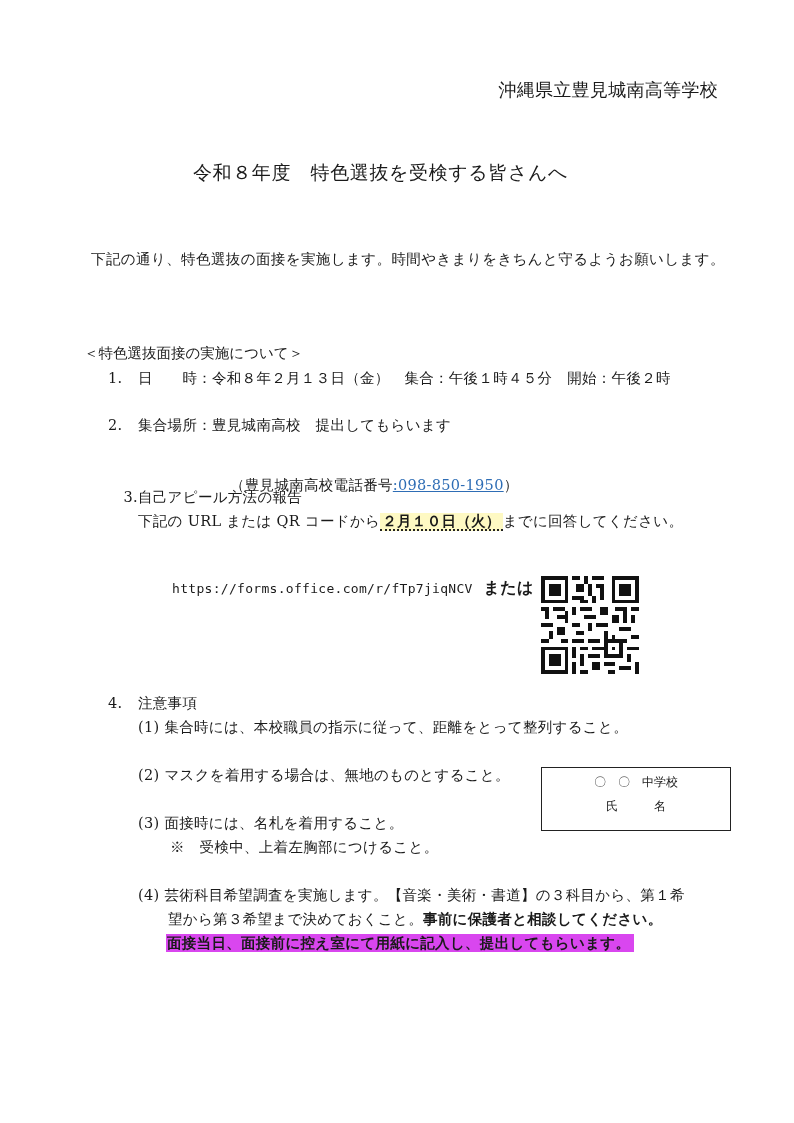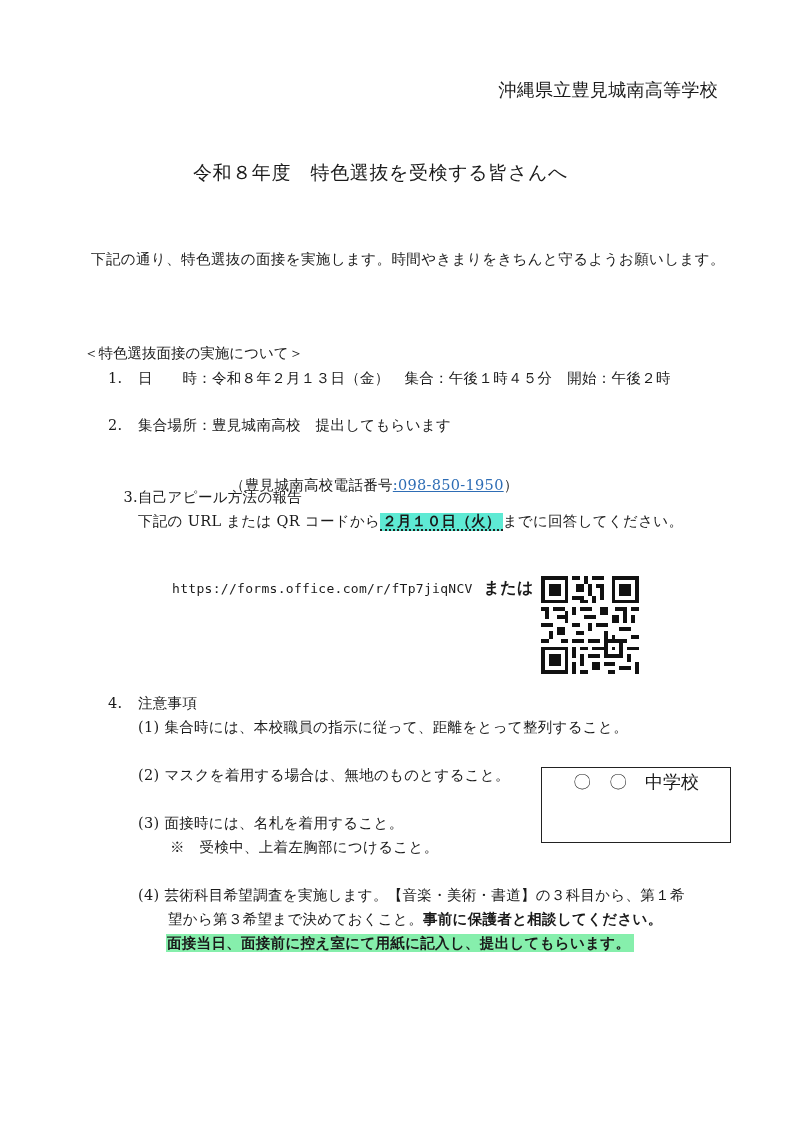--- a/index.html
+++ b/index.html
@@ -11,32 +11,32 @@
     .abs { position: absolute; white-space: nowrap; }
     .school-name { right: 76px; top: 78px; font-size: 18px; letter-spacing: 0.3px; }
     .page-title { left: 193px; top: 160px; font-size: 19px; letter-spacing: 0.6px; }
     .intro { left: 76px; top: 246px; width: 650px; line-height: 27px; white-space: normal; text-indent: 15px; letter-spacing: 0.4px; font-size: 14.5px; }
     .section-heading { left: 84px; top: 344px; }
     .row { position: absolute; white-space: nowrap; letter-spacing: 0.3px; }
     .num { display: inline-block; width: 30px; }
     .link { color: #2e6db5; text-decoration: underline; }
     .deadline {
       font-family: "DejaVu Sans", "Liberation Sans", sans-serif; font-weight: bold;
-      background: #5eead4; border-bottom: 2px dotted #222; padding: 0 2px;
+      background: #fef9c3; border-bottom: 2px dotted #222; padding: 0 2px;
     }
     .url-text { font-family: "DejaVu Sans Mono", "Liberation Mono", monospace; font-size: 13px; }
     .or-text { font-family: "DejaVu Sans", "Liberation Sans", sans-serif; font-weight: bold; font-size: 16px; }
     .qr { position: absolute; left: 541px; top: 576px; width: 98px; height: 98px; }
     .nametag {
-      position: absolute; left: 541px; top: 767px; width: 190px; height: 76px;
+      position: absolute; left: 541px; top: 767px; width: 190px; height: 64px;
       border: 1.5px solid #222; box-sizing: border-box;
-      text-align: center; font-size: 18px; line-height: 24px; padding-top: 2px;
+      text-align: center; font-size: 12px; line-height: 24px; padding-top: 2px;
     }
     .bold-sans { font-family: "DejaVu Sans", "Liberation Sans", sans-serif; font-weight: bold; }
-    .highlight-line { background: #86efac; padding: 1px 4px 1px 1px; }
+    .highlight-line { background: #d946ef; padding: 1px 4px 1px 1px; }
   </style>
 </head>
 <body>
 
 <div class="abs school-name">沖縄県立豊見城南高等学校</div>
 <div class="abs page-title">令和８年度　特色選抜を受検する皆さんへ</div>
 <div class="abs intro">下記の通り、特色選抜の面接を実施します。時間やきまりをきちんと守るようお願いします。</div>
 <div class="abs section-heading">＜特色選抜面接の実施について＞</div>
 
 <div class="row" style="left:108px; top:369px;">
@@ -140,20 +140,21 @@
 <div class="row" style="left:138px; top:766px;">
   <span>(2)</span>&nbsp;<span>マスクを着用する場合は、無地のものとすること。</span>
 </div>
 <div class="row" style="left:138px; top:814px;">
   <span>(3)</span>&nbsp;<span>面接時には、名札を着用すること。</span>
 </div>
 <div class="row" style="left:170px; top:838px;">※　受検中、上着左胸部につけること。</div>
 
 <div class="nametag">
   <div>〇　〇　中学校</div>
+  <div>氏　　　名</div>
 </div>
 
 <div class="row" style="left:138px; top:886px;">
   <span>(4)</span>&nbsp;<span>芸術科目希望調査を実施します。【音楽・美術・書道】の３科目から、第１希</span>
 </div>
 <div class="row" style="left:168px; top:910px;">
   <span>望から第３希望まで決めておくこと。</span><span class="bold-sans">事前に保護者と相談してください。</span>
 </div>
 <div class="row" style="left:166px; top:934px;">
   <span class="bold-sans highlight-line">面接当日、面接前に控え室にて用紙に記入し、提出してもらいます。</span>

